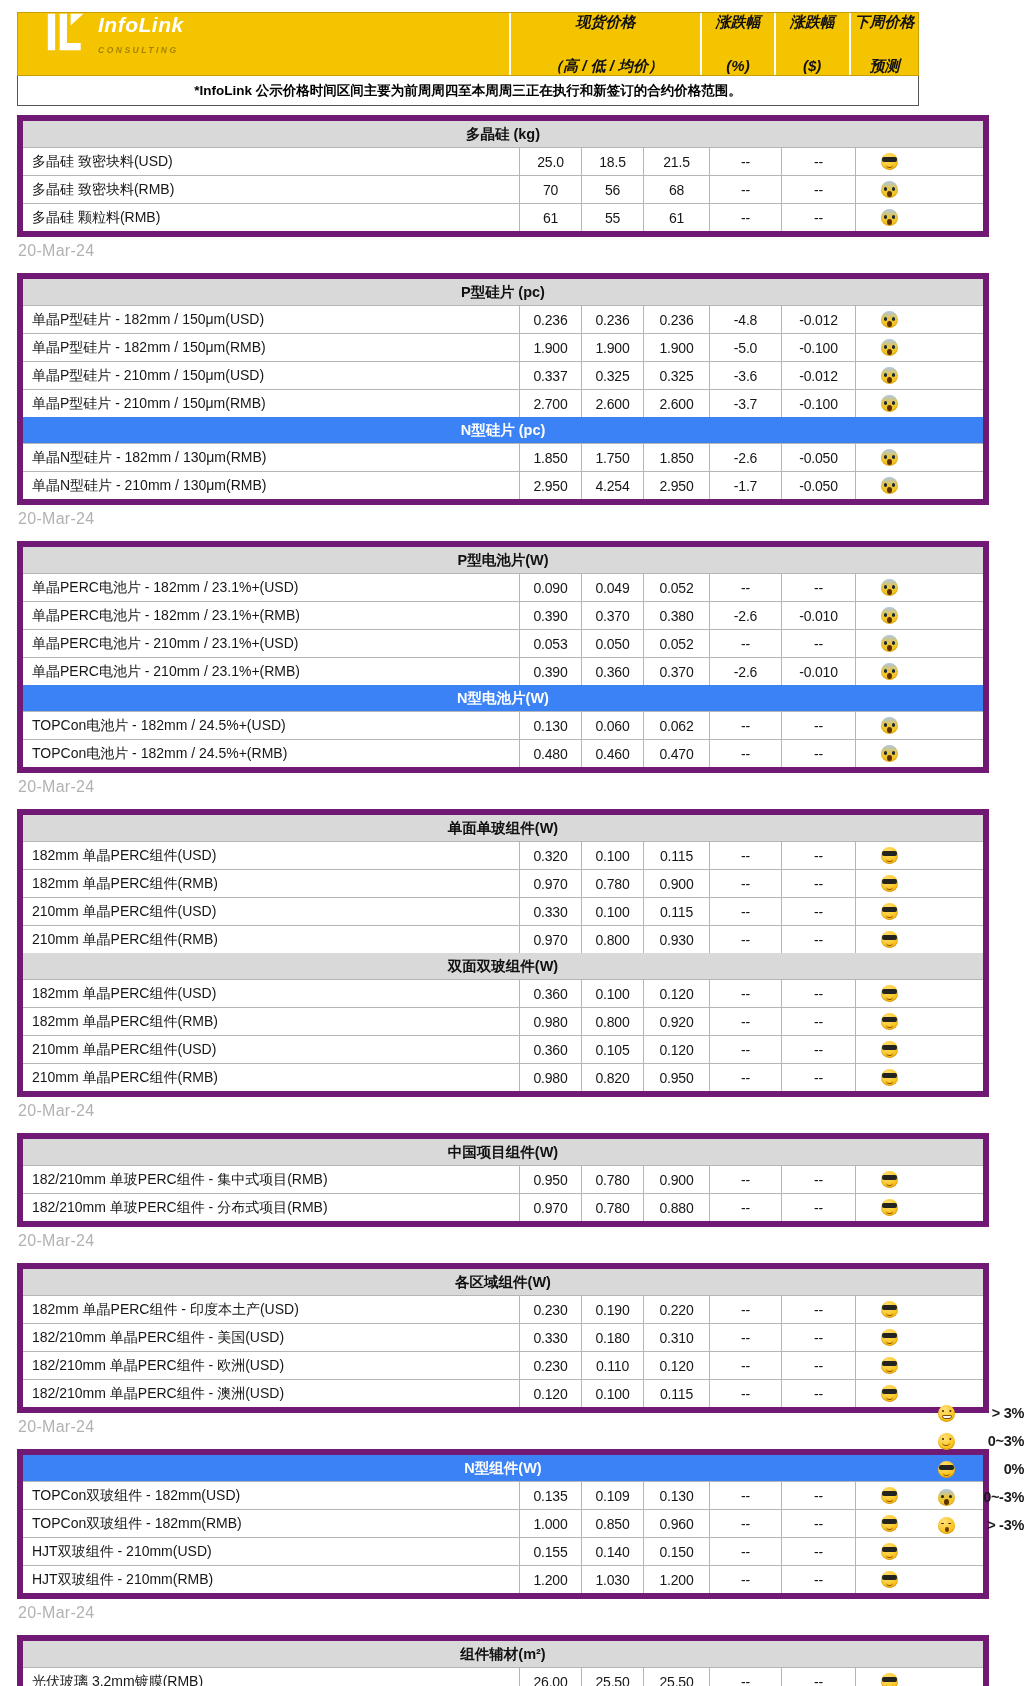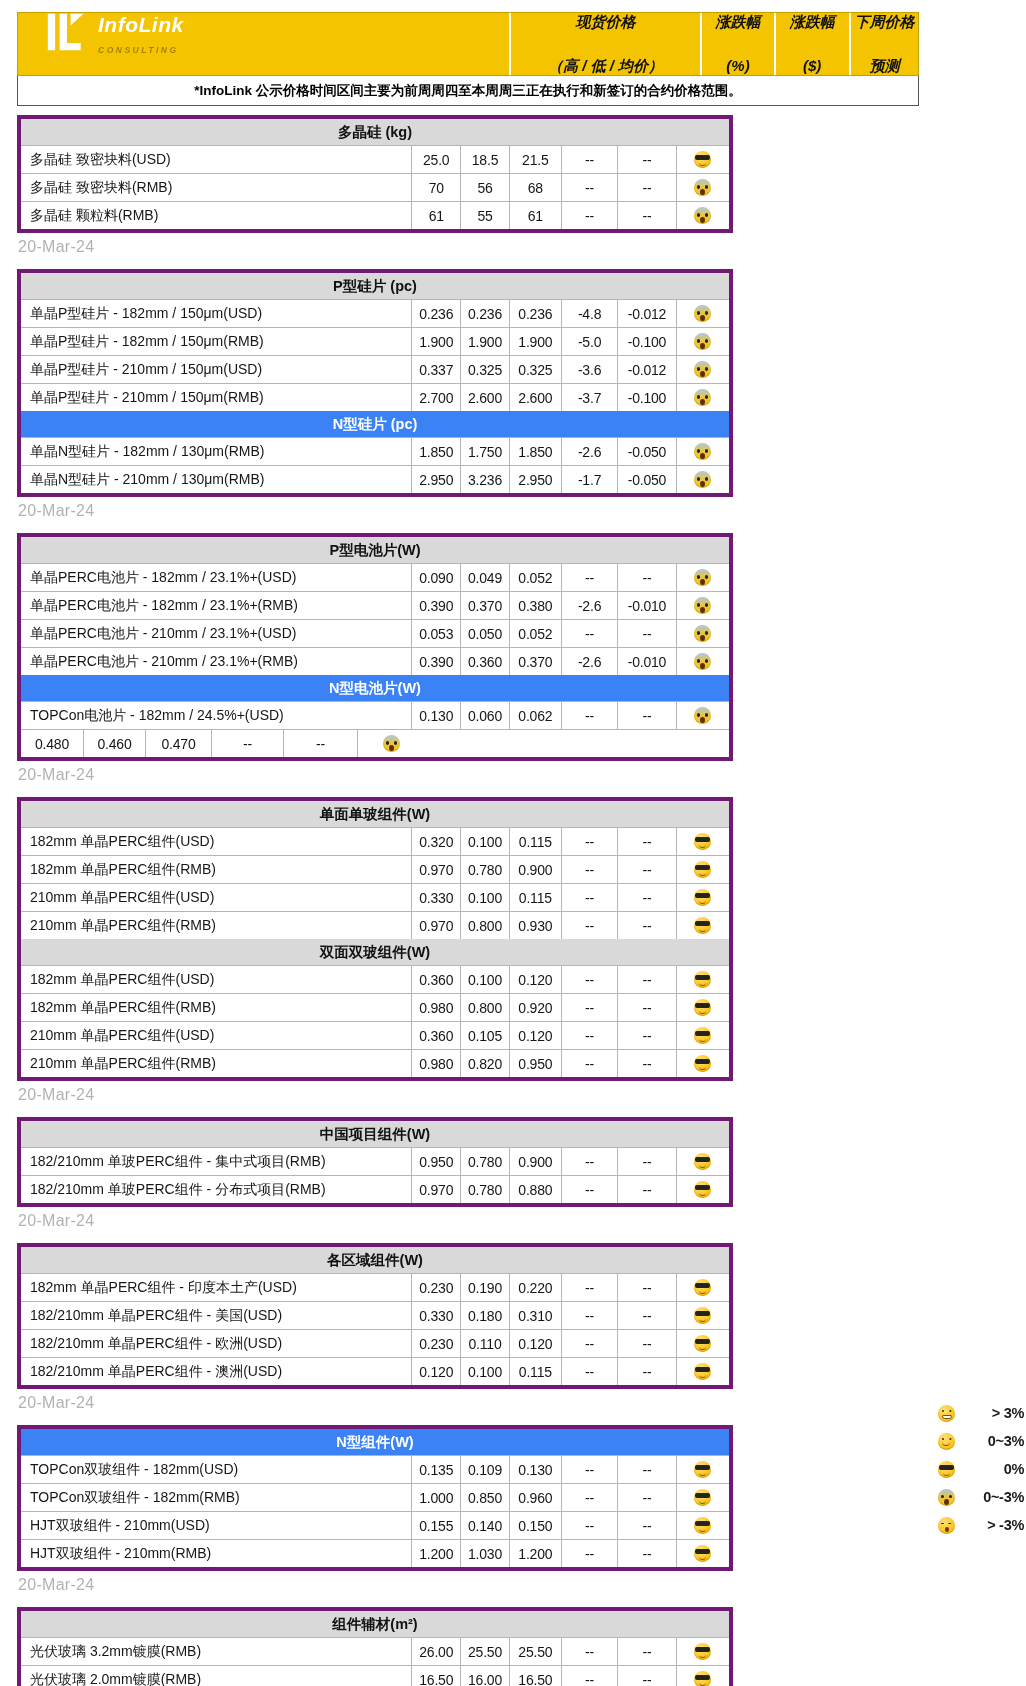--- a/index.html
+++ b/index.html
@@ -21,21 +21,21 @@
   .logo-texts{display:flex;flex-direction:column;align-items:flex-start;}
   .logo-brand{color:#fff;font-size:21px;font-weight:bold;letter-spacing:.5px;line-height:1.1;}
   .logo-sub{color:rgba(100,75,0,.55);font-size:8.5px;font-weight:bold;letter-spacing:2.5px;margin-top:8px;}
 
   
   .note{width:902px;box-sizing:border-box;border:1px solid #555;border-top:none;background:#fff;
         height:30px;display:flex;align-items:center;justify-content:center;
         font-weight:bold;font-size:13.5px;color:#000;}
 
   
-  .block{width:716px;box-sizing:border-box;border:4px solid #701a75;margin-top:9px;}
+  .block{width:972px;box-sizing:border-box;border:6px solid #701a75;margin-top:9px;}
   .group-header{height:26px;display:flex;align-items:center;justify-content:center;
                 font-weight:bold;font-size:14.5px;}
   .group-header.light{background:#D9D9D9;color:#111;}
   .group-header.dark{background:#3b82f6;color:#fff;}
   .row{display:flex;height:27px;background:#fff;border-top:1px solid #b5b5b5;}
   .cell{display:flex;align-items:center;box-sizing:border-box;font-size:14px;}
   .cell + .cell{border-left:1px solid #b5b5b5;}
   .cell.name{width:496px;padding-left:9px;font-size:14px;color:#161616;}
   .cell.num{justify-content:center;color:#161616;letter-spacing:-0.2px;}
   .c-high{width:62px;} .c-low{width:62px;} .c-avg{width:66px;}
@@ -208,21 +208,21 @@
             <div class="cell num c-avg">1.850</div>
             <div class="cell num c-pct neg">-2.6</div>
             <div class="cell num c-usd neg">-0.050</div>
             <div class="cell c-fc">
               <span class="face scream"></span>
             </div>
           </div>
           <div class="row">
             <div class="cell name">单晶N型硅片 - 210mm / 130μm(RMB)</div>
             <div class="cell num c-high">2.950</div>
-            <div class="cell num c-low">3.236</div>
+            <div class="cell num c-low">4.254</div>
             <div class="cell num c-avg">2.950</div>
             <div class="cell num c-pct neg">-1.7</div>
             <div class="cell num c-usd neg">-0.050</div>
             <div class="cell c-fc">
               <span class="face scream"></span>
             </div>
           </div>
         </div>
         <div class="date">20-Mar-24</div>
         <div class="block">
@@ -277,20 +277,21 @@
             <div class="cell num c-high">0.130</div>
             <div class="cell num c-low">0.060</div>
             <div class="cell num c-avg">0.062</div>
             <div class="cell num c-pct">--</div>
             <div class="cell num c-usd">--</div>
             <div class="cell c-fc">
               <span class="face scream"></span>
             </div>
           </div>
           <div class="row">
+            <div class="cell name">TOPCon电池片 - 182mm / 24.5%+(RMB)</div>
             <div class="cell num c-high">0.480</div>
             <div class="cell num c-low">0.460</div>
             <div class="cell num c-avg">0.470</div>
             <div class="cell num c-pct">--</div>
             <div class="cell num c-usd">--</div>
             <div class="cell c-fc">
               <span class="face scream"></span>
             </div>
           </div>
         </div>

